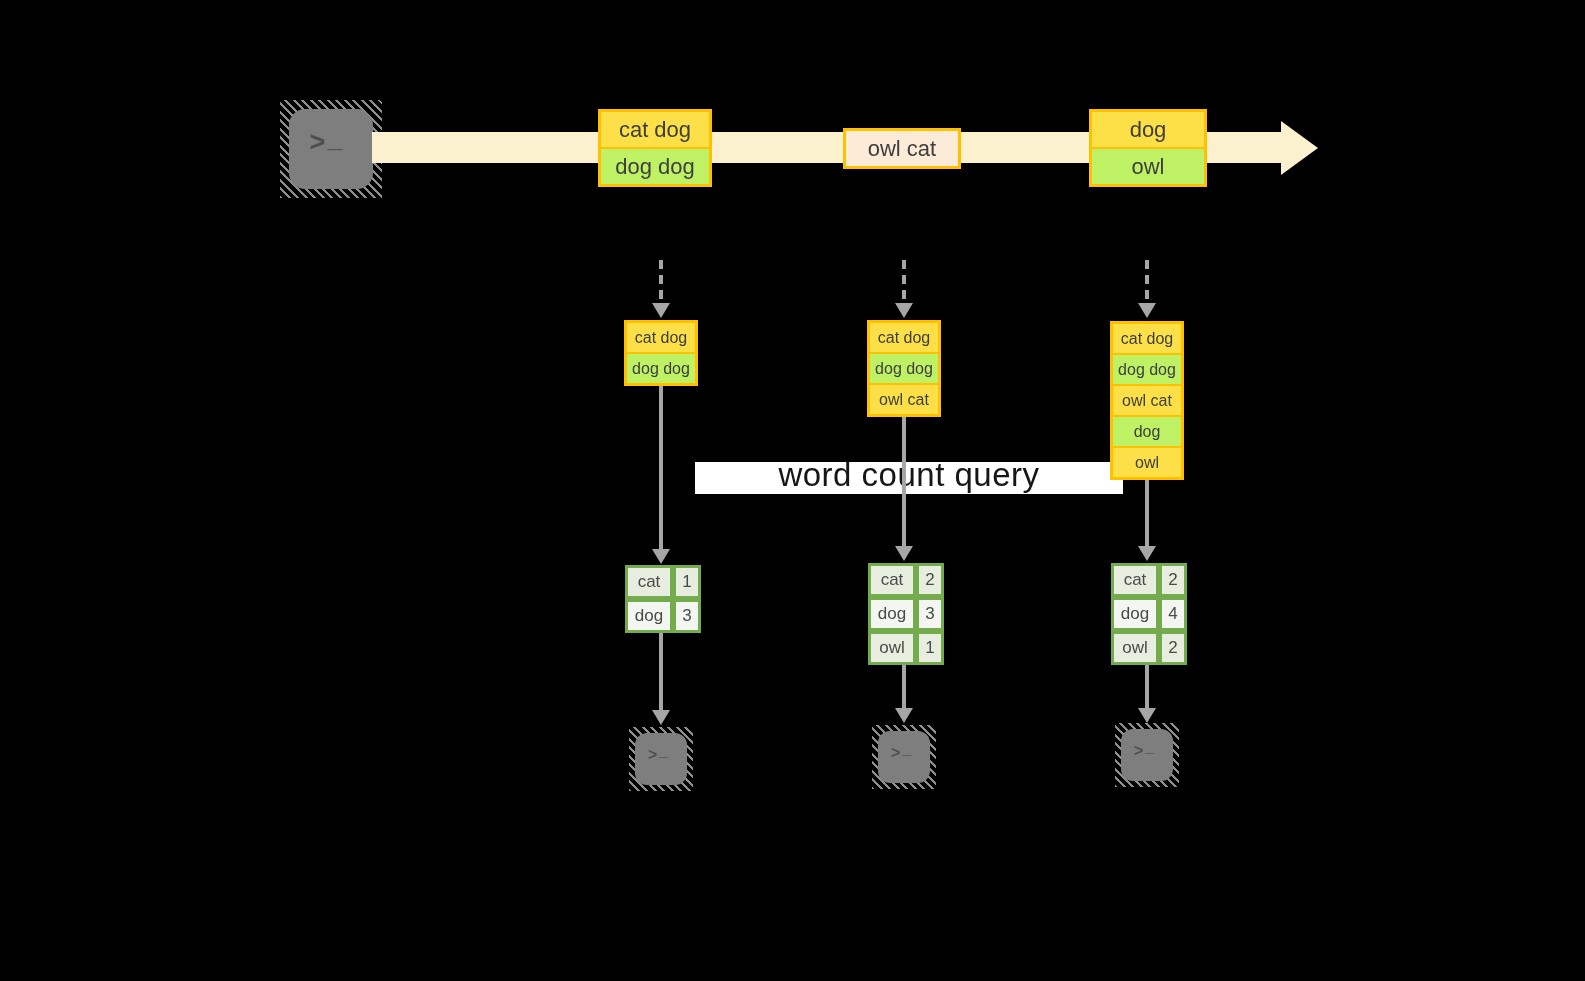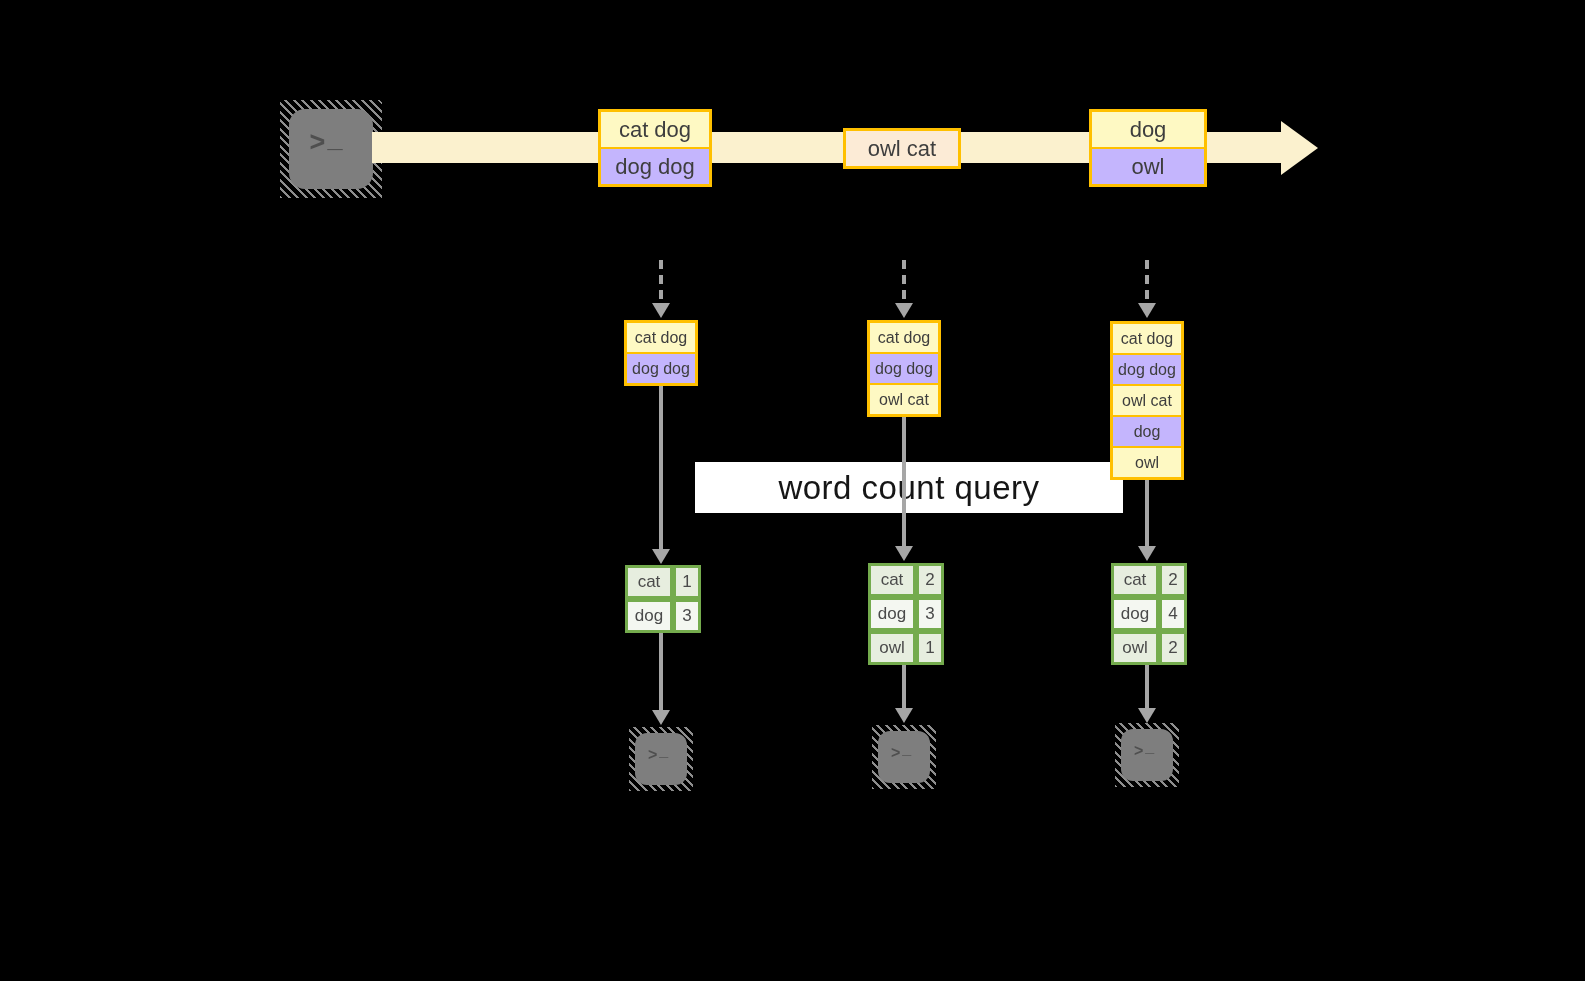--- a/index.html
+++ b/index.html
@@ -20,33 +20,33 @@
                border-top:27px solid transparent;border-bottom:27px solid transparent;
                border-left:37px solid #fbf1ce;}
 
   
   .ebox{position:absolute;border:3px solid #ffc000;box-sizing:content-box;z-index:3;
         display:flex;flex-direction:column;width:108px;}
   .ev{display:flex;align-items:center;justify-content:center;color:#3e3e3e;}
   .ev + .ev{border-top:2px solid #ffc000;}
   .ev.lg{height:35px;font-size:22px;}
   .ev.sm{height:29px;font-size:16px;}
-  .dark{background:#fef9c3;} .light{background:#c4b5fd;} .mid{background:#fcebd6;}
+  .dark{background:#fde047;} .light{background:#bef264;} .mid{background:#fcebd6;}
 
   
   .dash{position:absolute;width:4px;z-index:2;
         background:repeating-linear-gradient(to bottom,#a6a6a6 0 9px,rgba(0,0,0,0) 9px 15px);}
   .line{position:absolute;width:4px;background:#a6a6a6;z-index:2;}
   .head{position:absolute;width:0;height:0;z-index:2;
         border-left:9px solid transparent;border-right:9px solid transparent;
         border-top:15px solid #a6a6a6;}
 
   
-  .query-band{position:absolute;left:695px;top:462px;width:428px;height:51px;background:#ffffff;
-              z-index:1;display:flex;align-items:center;justify-content:center;}
+  .query-band{position:absolute;left:695px;top:462px;width:428px;height:32px;background:#ffffff;
+              z-index:1;display:flex;align-items:flex-end;justify-content:center;}
   .query-band span{font-size:33px;font-weight:300;color:#161616;letter-spacing:0.5px;}
 
   
   .ctable{position:absolute;border:3px solid #74ab4d;background:#74ab4d;z-index:3;
           display:grid;grid-template-columns:42px 22px;grid-auto-rows:28px;gap:6px;}
   .cc{display:flex;align-items:center;justify-content:center;font-size:17px;color:#4a4a4a;}
   .sage{background:#e7eedf;} .wht{background:#f4f7f1;}
 </style>
 </head>
 <body>

